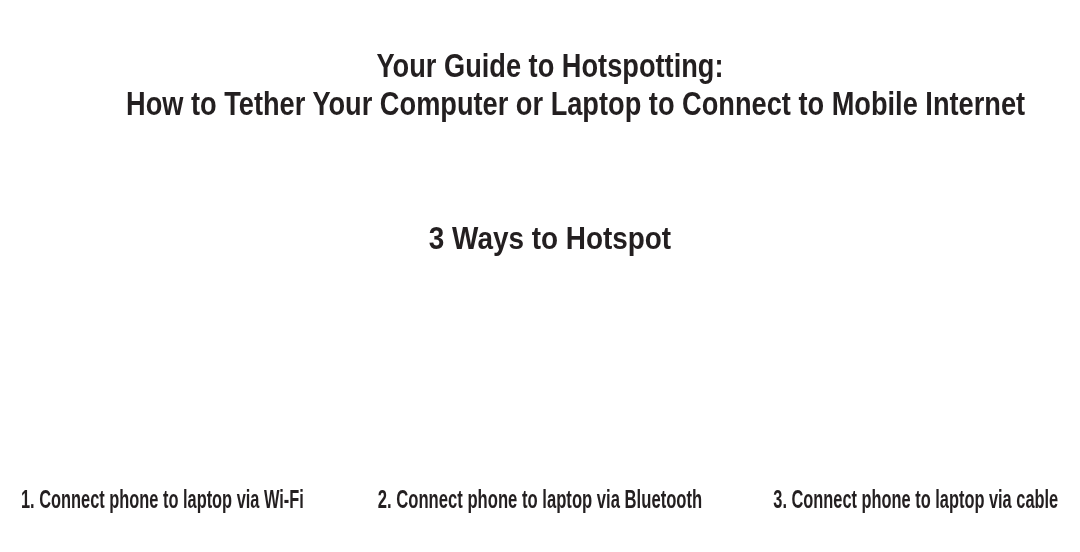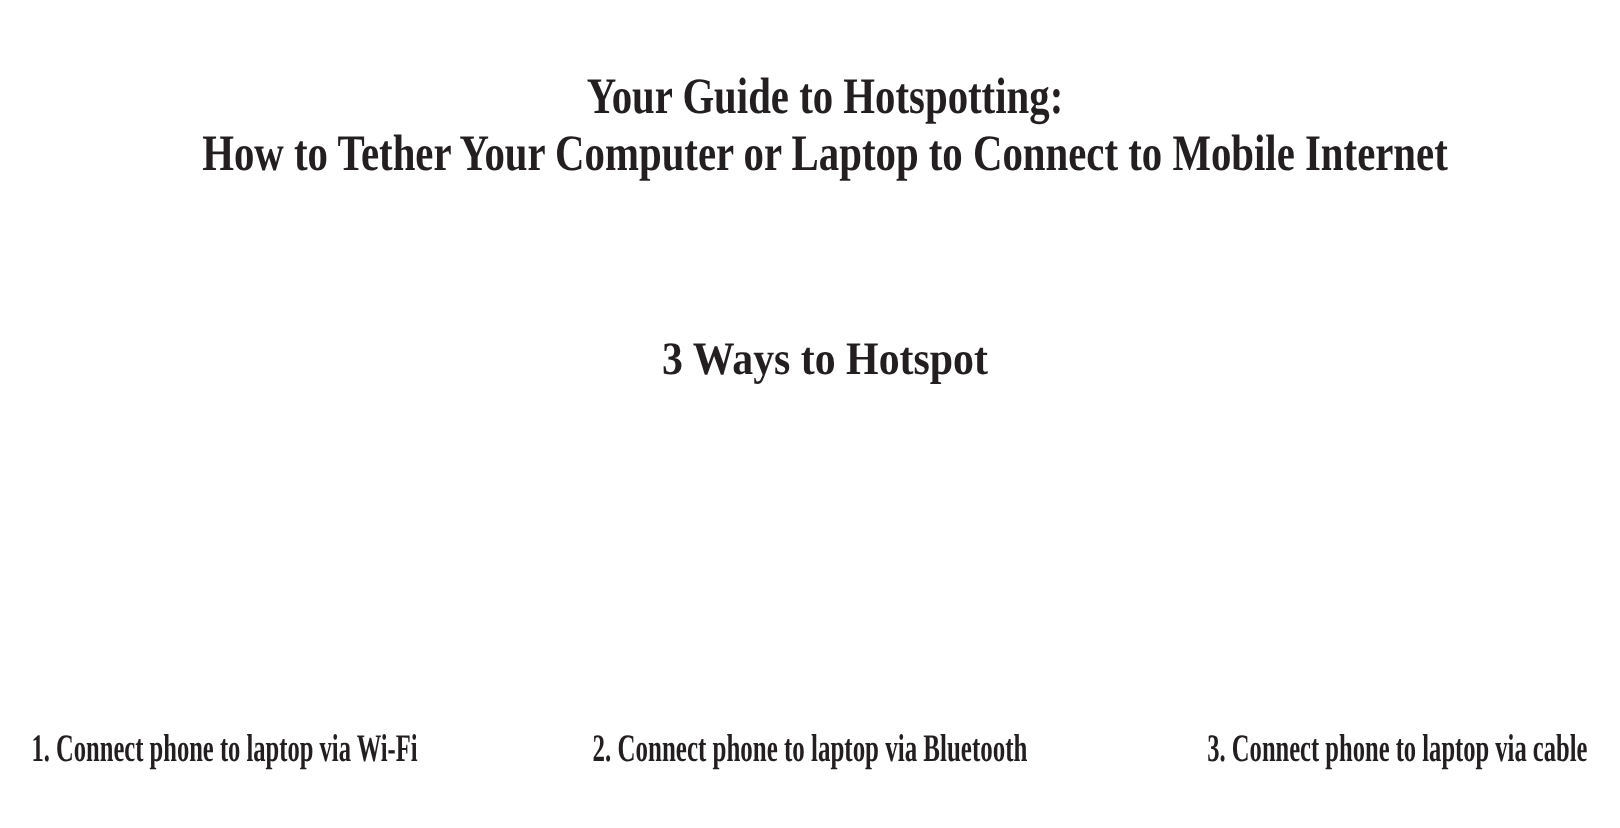--- a/index.html
+++ b/index.html
@@ -6,21 +6,21 @@
     margin: 0;
     padding: 0;
     background: #ffffff;
   }
   .page {
     position: relative;
     width: 1080px;
     height: 552px;
     background: #ffffff;
     overflow: hidden;
-    font-family: Liberation Serif, serif;
+    font-family: Liberation Sans, sans-serif;
     color: #231f20;
   }
   
   .title-block {
     position: absolute;
     top: 46px;
     left: 20px;
     right: 0;
     text-align: center;
   }

